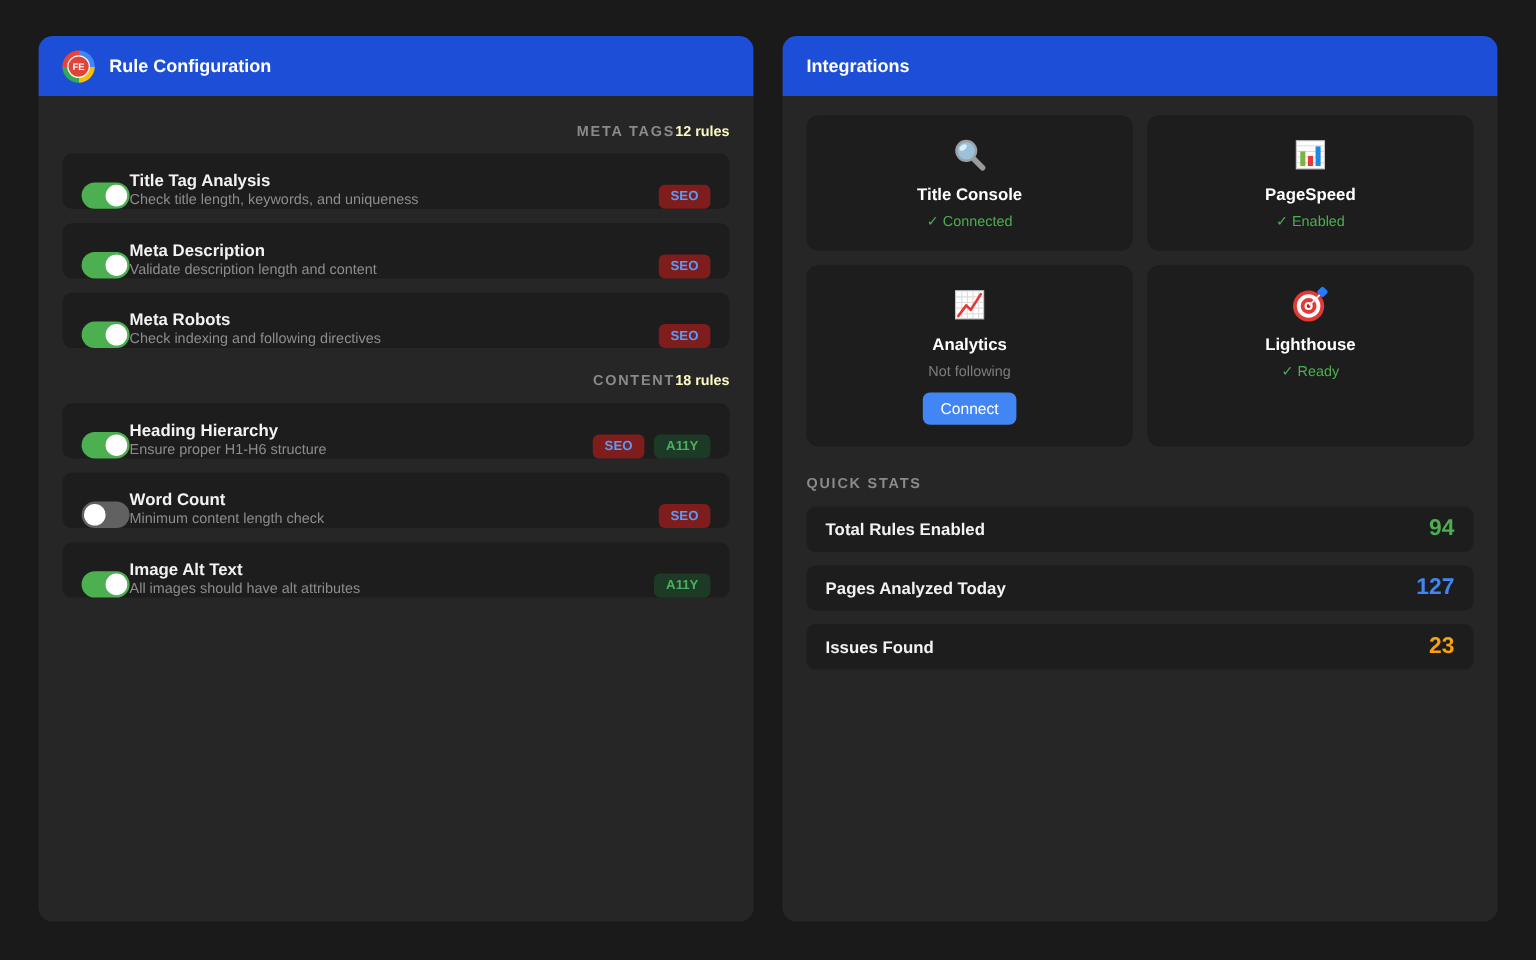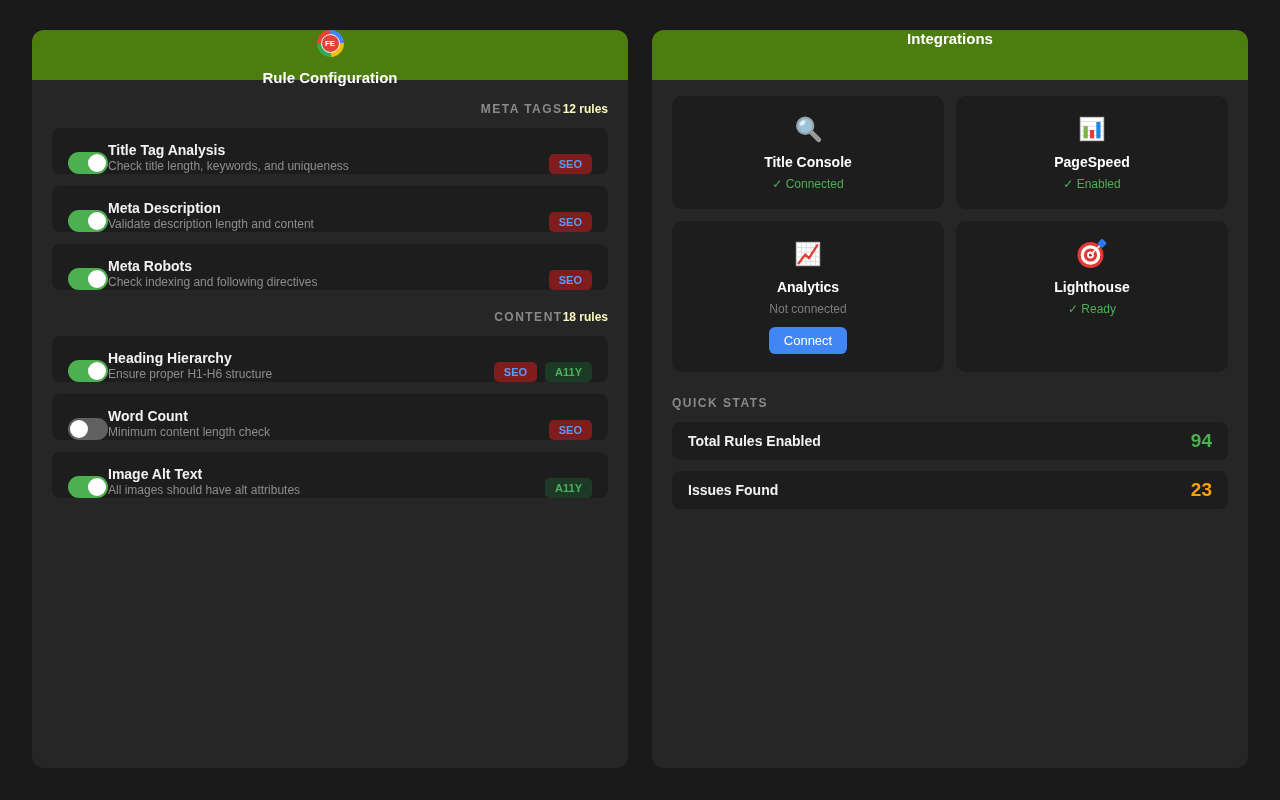--- a/index.html
+++ b/index.html
@@ -16,26 +16,25 @@
     width: 596px;
     height: 738px;
     background: #262626;
     border-radius: 12px;
     overflow: hidden;
   }
   .panel-left { left: 32px; }
   .panel-right { left: 652px; }
   .panel-header {
     height: 50px;
-    background: #4d7c0f;
+    background: #1d4ed8;
     display: flex;
     align-items: center;
     gap: 12px;
     padding: 0 20px;
-    flex-direction: column;
   }
   .panel-title { color: #ffffff; font-size: 15px; font-weight: bold; text-align: right; }
 
   
   .logo {
     width: 27px; height: 27px; border-radius: 50%;
     background: conic-gradient(#4285f4 0deg 90deg, #fbbc05 90deg 180deg, #34a853 180deg 270deg, #ea4335 270deg 360deg);
     display: flex; align-items: center; justify-content: center;
     flex-shrink: 0;
   }
@@ -282,21 +281,21 @@
                 <line x1="4" y1="24" x2="28" y2="24"></line>
       <line x1="9" y1="4" x2="9" y2="28"></line>
                 <line x1="14" y1="4" x2="14" y2="28"></line>
       <line x1="19" y1="4" x2="19" y2="28"></line>
                 <line x1="24" y1="4" x2="24" y2="28"></line>
     </g>
     <polyline points="6,26 13,16.5 17,20.5 26,6.5" fill="none" stroke="#e53935" stroke-width="2.4" stroke-linejoin="round" stroke-linecap="round"></polyline>
   </svg>
 </div>
     <div class="card-name">Analytics</div>
-    <div class="card-status status-disconnected">Not connected</div>
+    <div class="card-status status-disconnected">Not following</div>
   <button class="connect-btn">Connect</button></div>
 
   <div class="card">
     <div class="card-icon">
   <svg width="32" height="32" viewBox="0 0 32 32">
     <circle cx="14.5" cy="17" r="13" fill="#e53935"></circle>
     <circle cx="14.5" cy="17" r="9.8" fill="#ffffff"></circle>
     <circle cx="14.5" cy="17" r="6.6" fill="#e53935"></circle>
     <circle cx="14.5" cy="17" r="3.4" fill="#ffffff"></circle>
     <circle cx="14.5" cy="17" r="1.6" fill="#b71c1c"></circle>
@@ -310,20 +309,24 @@
 </div>
     <div class="qs-header">
       <span class="section-name">QUICK STATS</span>
     </div>
     <div>
   <div class="stat-row">
     <span class="stat-label">Total Rules Enabled</span>
     <span class="stat-value" style="color: rgb(76, 175, 80);">94</span>
   </div>
 
+  <div class="stat-row">
+    <span class="stat-label">Pages Analyzed Today</span>
+    <span class="stat-value" style="color: rgb(66, 133, 244);">127</span>
+  </div>
 
   <div class="stat-row">
     <span class="stat-label">Issues Found</span>
     <span class="stat-value" style="color: rgb(249, 161, 9);">23</span>
   </div>
 </div>
   </div>
 </div>
 
 </body></html>

